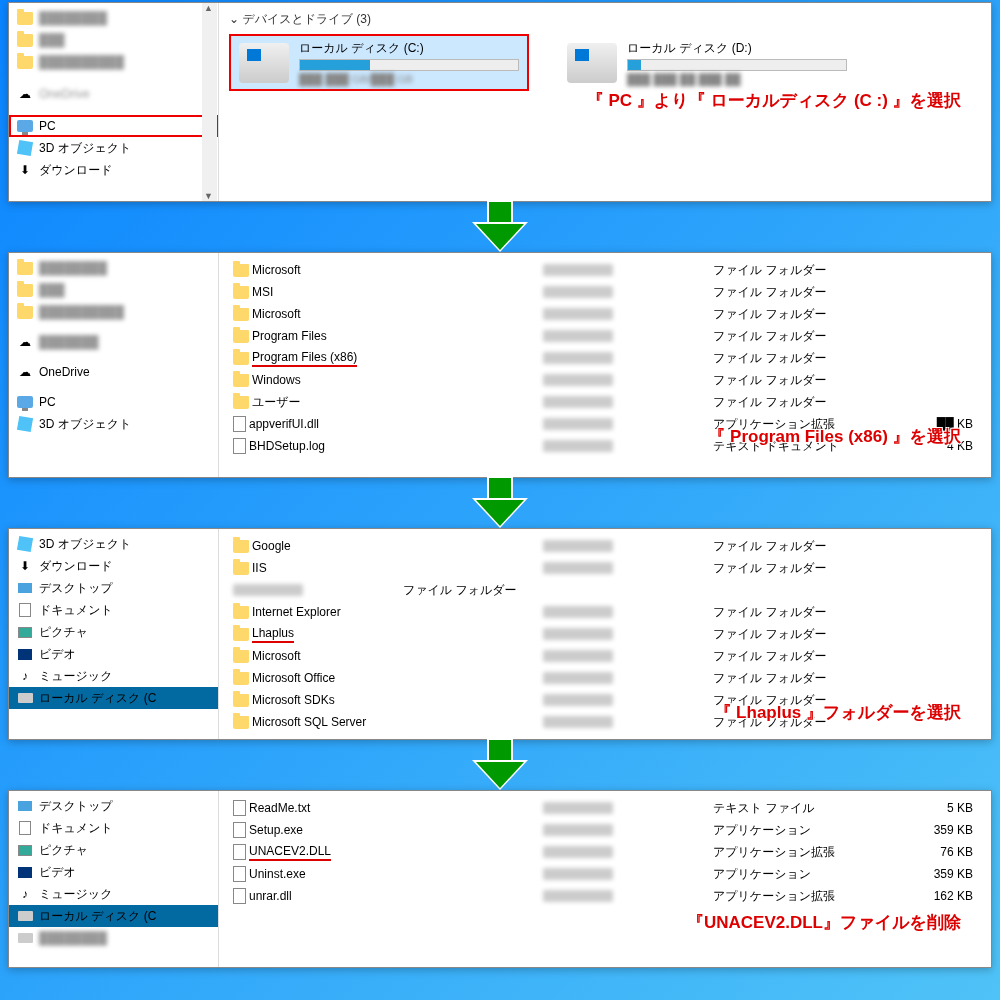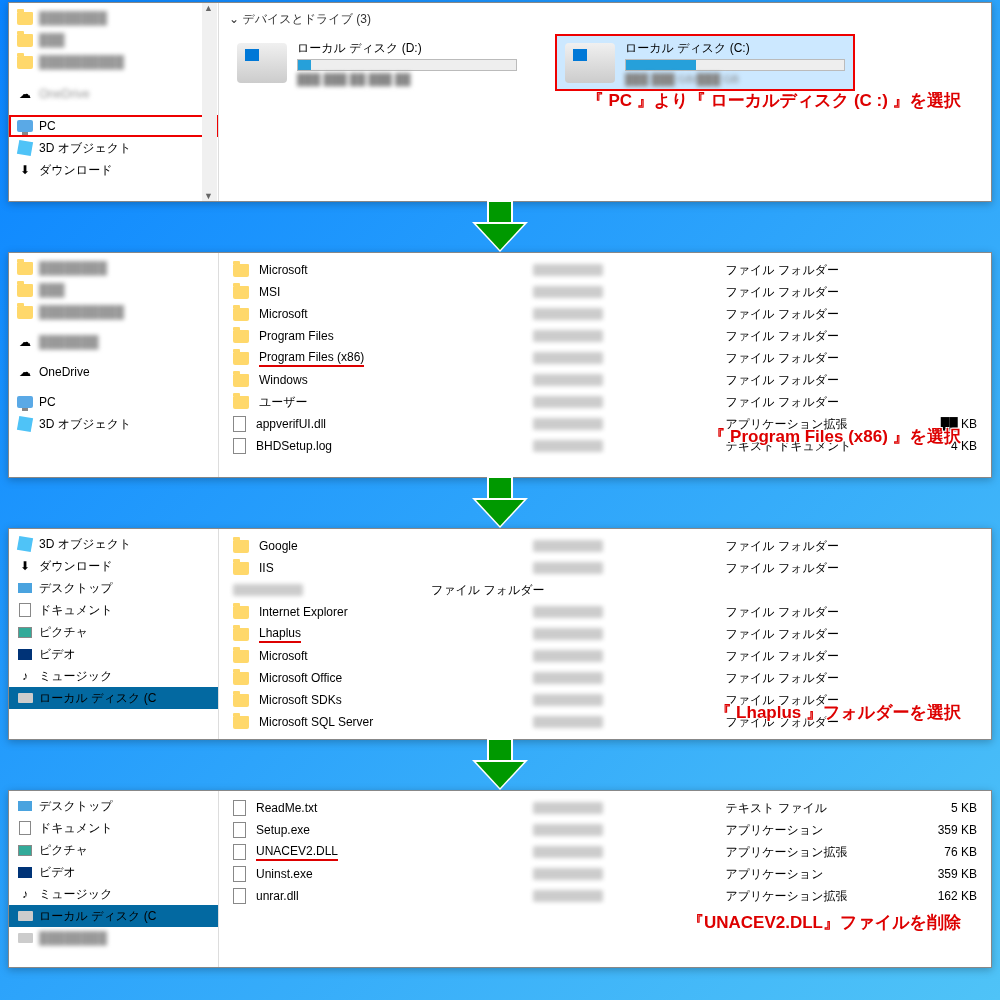--- a/index.html
+++ b/index.html
@@ -76,23 +76,23 @@
   .drive-icon::after{
     content:"";position:absolute;left:8px;top:6px;width:14px;height:12px;background:#0078d7;
   }
   .drive-info { display:flex; flex-direction:column; gap:2px; }
   .progress { width: 220px; height: 12px; border:1px solid #bbb; background:#eee; }
   .progress > div { height:100%; background:#26a0da; }
   .drive-sub { filter: blur(2px); color:#888; font-size:11px; }
 
   .file-list { width: 100%; }
   .file-row { display: flex; align-items: center; height: 22px; padding: 0 4px; }
-  .file-row .fname { width: 310px; display:flex; align-items:center; gap:10px; }
+  .file-row .fname { width: 310px; display:flex; align-items:center; gap:3px; }
   .file-row .fdate { width: 170px; }
-  .file-row .ftype { width: 190px; margin-left: 28px; }
+  .file-row .ftype { width: 190px; }
   .file-row .fsize { width: 70px; text-align: right; }
   .folder-ico {
     width: 16px; height: 13px;
     background: #ffd86b;
     border-radius: 1px 1px 2px 2px;
     position: relative;
   }
   .folder-ico::before{
     content:""; position:absolute; left:0;top:-3px;width:7px;height:3px;background:#ffd86b;border-radius:1px 1px 0 0;
   }
@@ -206,40 +206,40 @@
         </div>
         <div class="tree-item indent1">
           <span class="ticon">⬇</span>
           <span>ダウンロード</span>
         </div>
         <div class="scrollbar"></div>
       </div>
       <div class="main">
         <div class="section-header">⌄ デバイスとドライブ (3)</div>
         <div class="drive-row">
+          <div class="drive-item selected">
+            <div class="drive-icon"></div>
+            <div class="drive-info">
+              <div>ローカル ディスク (C:)</div>
+              <div class="progress">
+                <div style="width: 32%;"></div>
+              </div>
+              <div class="drive-sub">███ ███ GB/███ GB</div>
+            </div>
+          </div>
           <div class="drive-item">
             <div class="drive-icon"></div>
             <div class="drive-info">
               <div>ローカル ディスク (D:)</div>
               <div class="progress">
                 <div style="width: 6%;"></div>
               </div>
               <div class="drive-sub">███ ███ ██ ███ ██</div>
             </div>
           </div>
-          <div class="drive-item selected">
-            <div class="drive-icon"></div>
-            <div class="drive-info">
-              <div>ローカル ディスク (C:)</div>
-              <div class="progress">
-                <div style="width: 32%;"></div>
-              </div>
-              <div class="drive-sub">███ ███ GB/███ GB</div>
-            </div>
-          </div>
         </div>
         <div class="annotation" style="margin-top: -6px;">『 PC 』より『 ローカルディスク (C :) 』を選択</div>
       </div>
     </div>
     <div class="arrow-container">
       <div class="arrow-wrap">
         <div class="arrow-stem"></div>
         <div class="arrow-border"></div>
         <div class="arrow-down"></div>
       </div>

